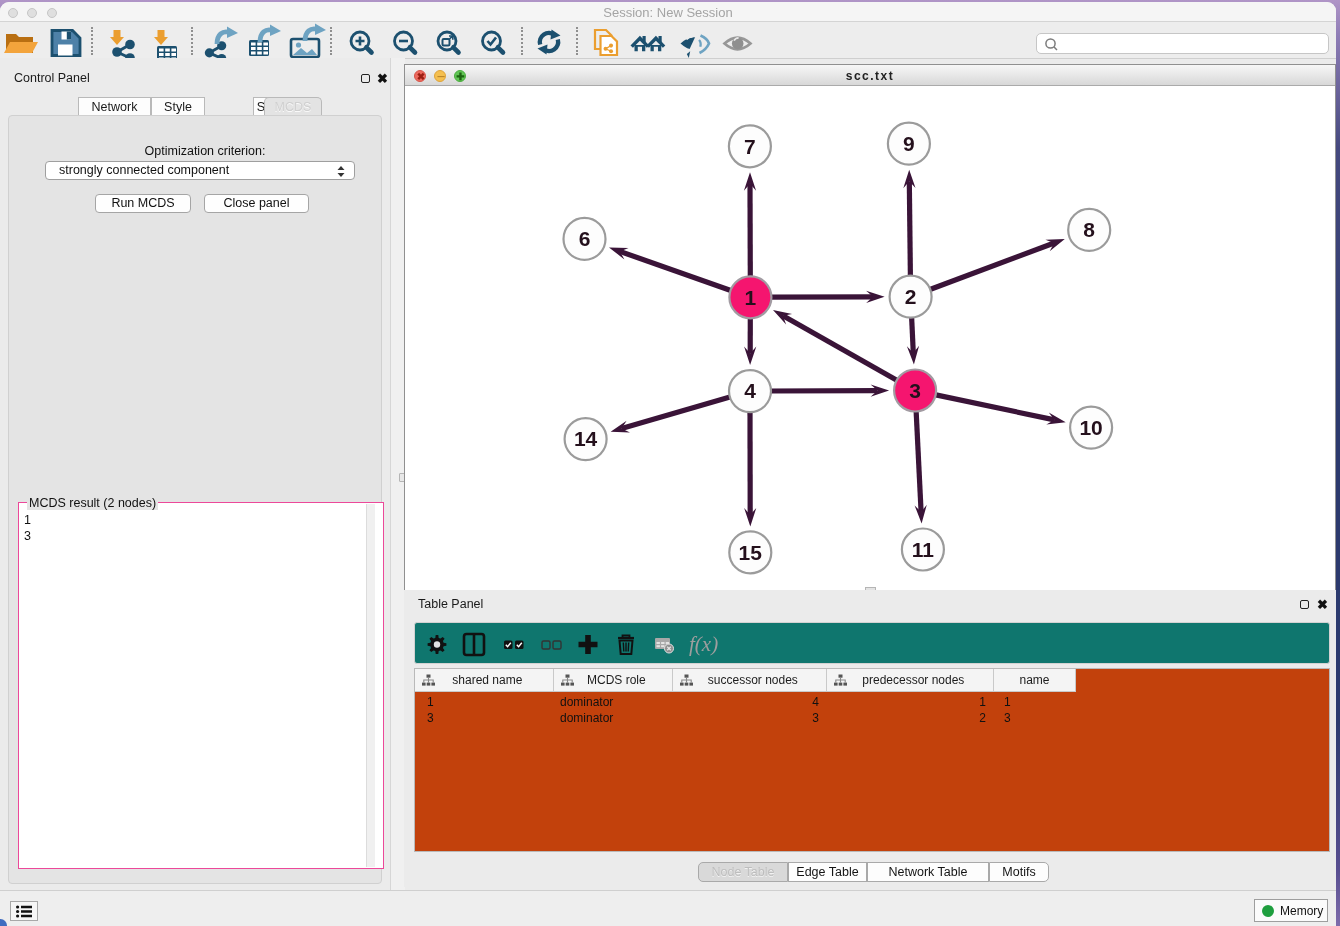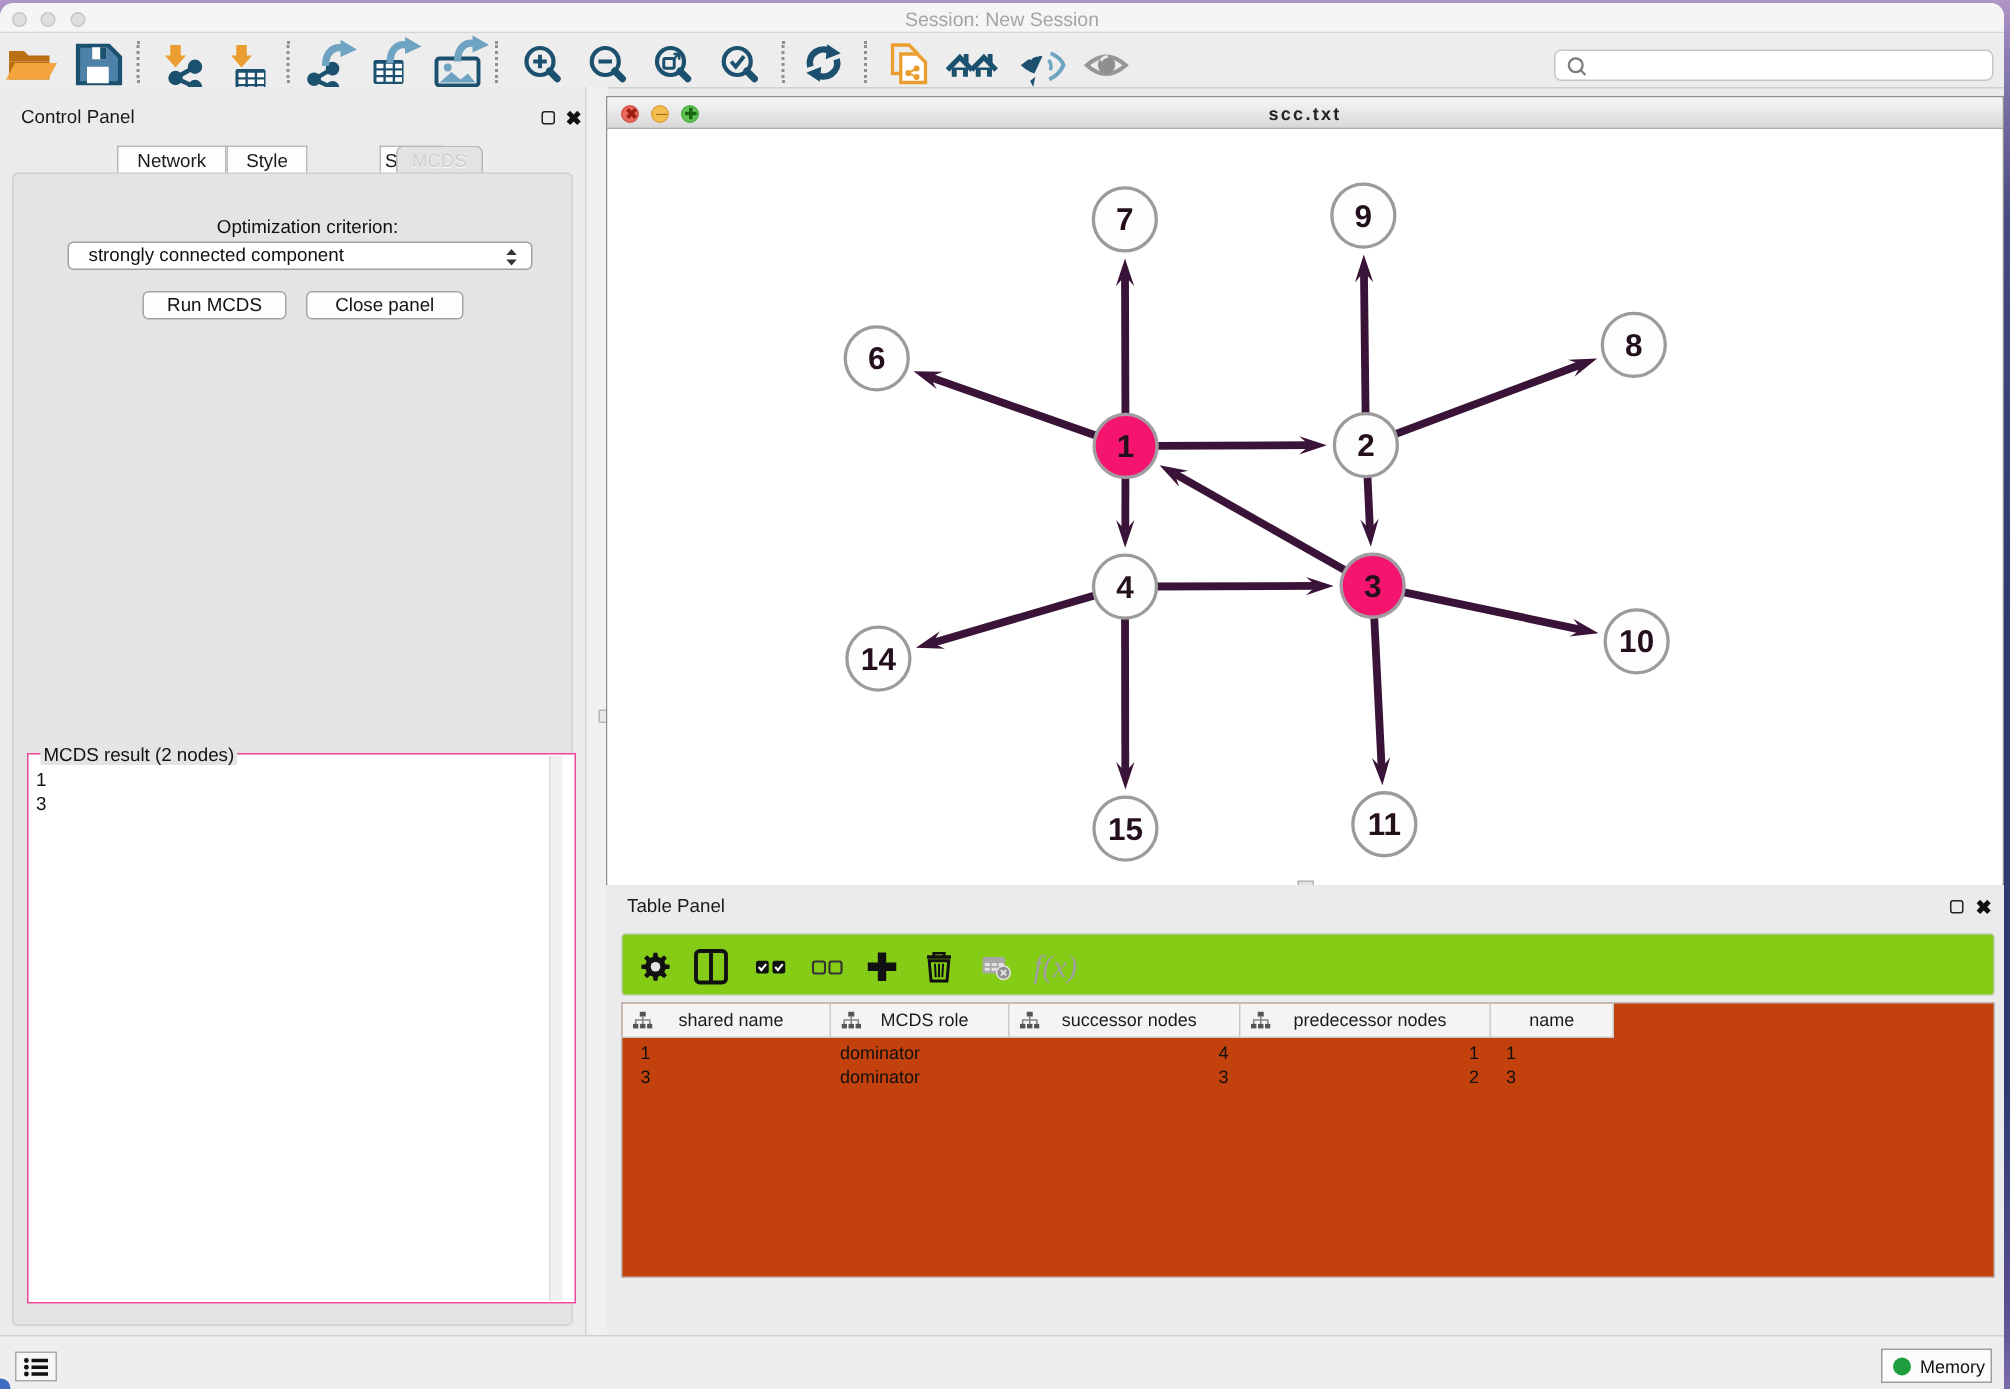--- a/index.html
+++ b/index.html
@@ -36,21 +36,21 @@
 
 #netwin { position:absolute; left:404px; top:64px; width:932px; height:526px; border:1px solid #909090; background:#fff; }
 #nettitle { position:absolute; left:0; top:0; width:930px; height:21px; background:linear-gradient(180deg,#f7f7f7,#d8d8d8); border-bottom:1px solid #aaaaaa; }
 #nettext { position:absolute; top:4px; left:0; width:100%; text-align:center; font-size:12px; font-weight:bold; color:#222; }
 .mtl { position:absolute; top:4.5px; width:12px; height:12px; border-radius:50%; }
 .mtl span { position:absolute; left:0; top:-1px; width:12px; height:12px; font-size:10px; line-height:13px; text-align:center; font-weight:bold; }
 #netgrip { position:absolute; left:865px; top:587px; width:11px; height:6px; background:#e3e3e3; border:1px solid #b5b5b5; }
 
 #tpanel { position:absolute; left:404px; top:590px; width:932px; height:297px; background:#ebebeb; }
 #tphead { position:absolute; left:14px; top:7px; font-size:12.5px; color:#1a1a1a; }
-#ttoolbar { position:absolute; left:10px; top:32px; width:916px; height:42px; background:#84cc16; border:1px solid #d2d2d2; border-radius:3px; }
+#ttoolbar { position:absolute; left:10px; top:32px; width:916px; height:42px; background:#0f766e; border:1px solid #d2d2d2; border-radius:3px; }
 #tablebox { position:absolute; left:10px; top:78px; width:916px; height:184px; background:#c2410c; border:1px solid #b9b9b9; }
 #thead { position:absolute; left:0; top:0; height:23px; background:#f4f4f4; border-bottom:1px solid #c9c9c9; }
 .hcell { position:absolute; top:0; height:23px; border-right:1px solid #c9c9c9; }
 .hlabel { position:absolute; top:3.5px; width:100%; text-align:center; font-size:12px; color:#1c1c1c; }
 .trow { position:absolute; font-size:12px; color:#111; }
 
 .btab { position:absolute; top:0; height:20px; background:#fdfdfd; border:1px solid #a9a9a9; font-size:12.5px; color:#141414; text-align:center; line-height:18px; }
 #btabs { position:absolute; left:294px; top:272px; width:352px; height:20px; }
 
 #statusbar { position:absolute; left:0; top:890px; width:1336px; height:36px; background:#eeeeee; border-top:1px solid #cfcfcf; }
@@ -355,20 +355,26 @@
     <div class="trow" style="left:145px; top:26px;">dominator</div>
     <div class="trow" style="left:344px; top:26px; width:60px; text-align:right;">4</div>
     <div class="trow" style="left:511px; top:26px; width:60px; text-align:right;">1</div>
     <div class="trow" style="left:589px; top:26px;">1</div>
     <div class="trow" style="left:12px; top:42px;">3</div>
     <div class="trow" style="left:145px; top:42px;">dominator</div>
     <div class="trow" style="left:344px; top:42px; width:60px; text-align:right;">3</div>
     <div class="trow" style="left:511px; top:42px; width:60px; text-align:right;">2</div>
     <div class="trow" style="left:589px; top:42px;">3</div>
   </div>
+  <div id="btabs">
+    <div class="btab" style="left:0px; width:90px; background:#d9d9d9; color:#bdbdbd; text-shadow:0 1px 0 #f2f2f2; border-radius:5px 0 0 5px;">Node Table</div>
+    <div class="btab" style="left:90px; width:79px;">Edge Table</div>
+    <div class="btab" style="left:169px; width:122px;">Network Table</div>
+    <div class="btab" style="left:291px; width:60px; border-radius:0 5px 5px 0;">Motifs</div>
+  </div>
 </div>
 <div id="statusbar">
   <div id="listbtn">
       <svg width="16" height="13" viewBox="0 0 16 13" style="position:absolute;left:5px;top:3px;">
         <circle cx="1.6" cy="2" r="1.6" fill="#111"></circle>
         <circle cx="1.6" cy="6.5" r="1.6" fill="#111"></circle>
         <circle cx="1.6" cy="11" r="1.6" fill="#111"></circle>
         <path d="M5 2 h11 M5 6.5 h11 M5 11 h11" stroke="#111" stroke-width="2.4"></path>
       </svg>
     </div>

